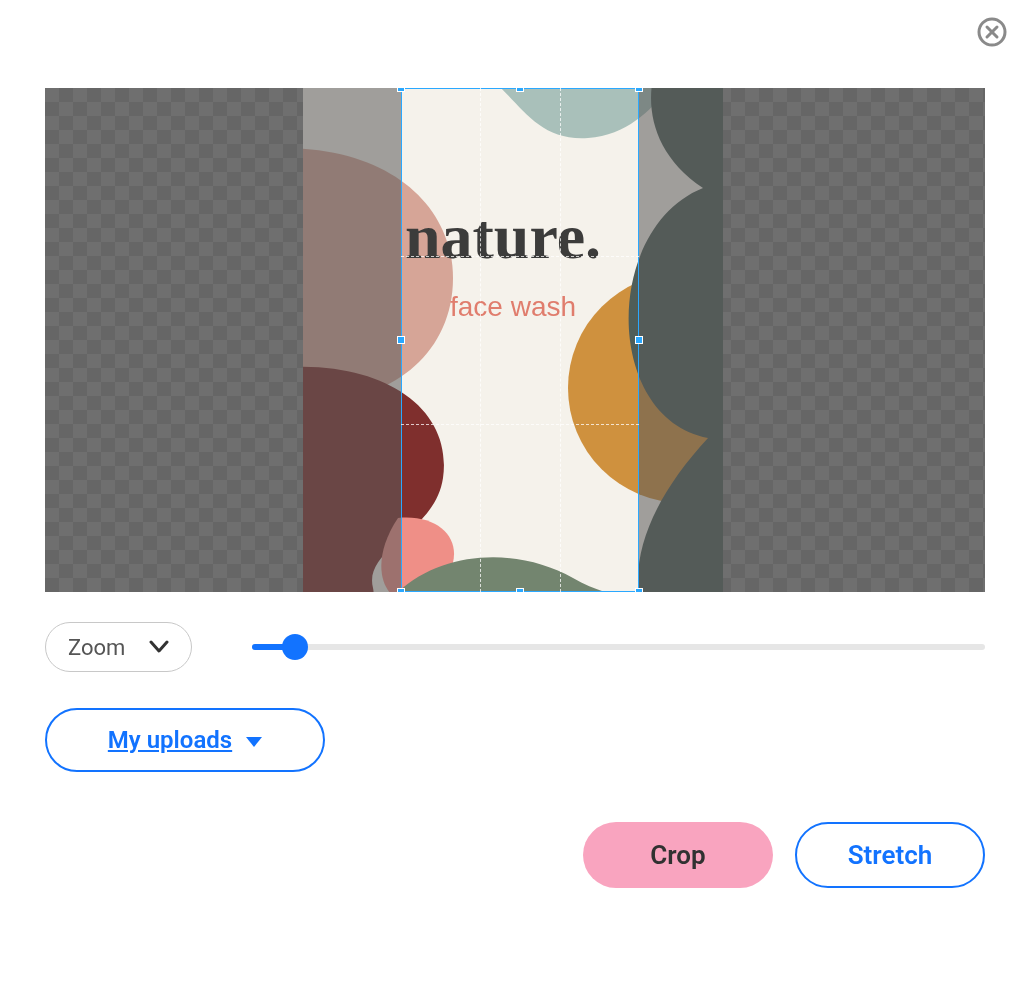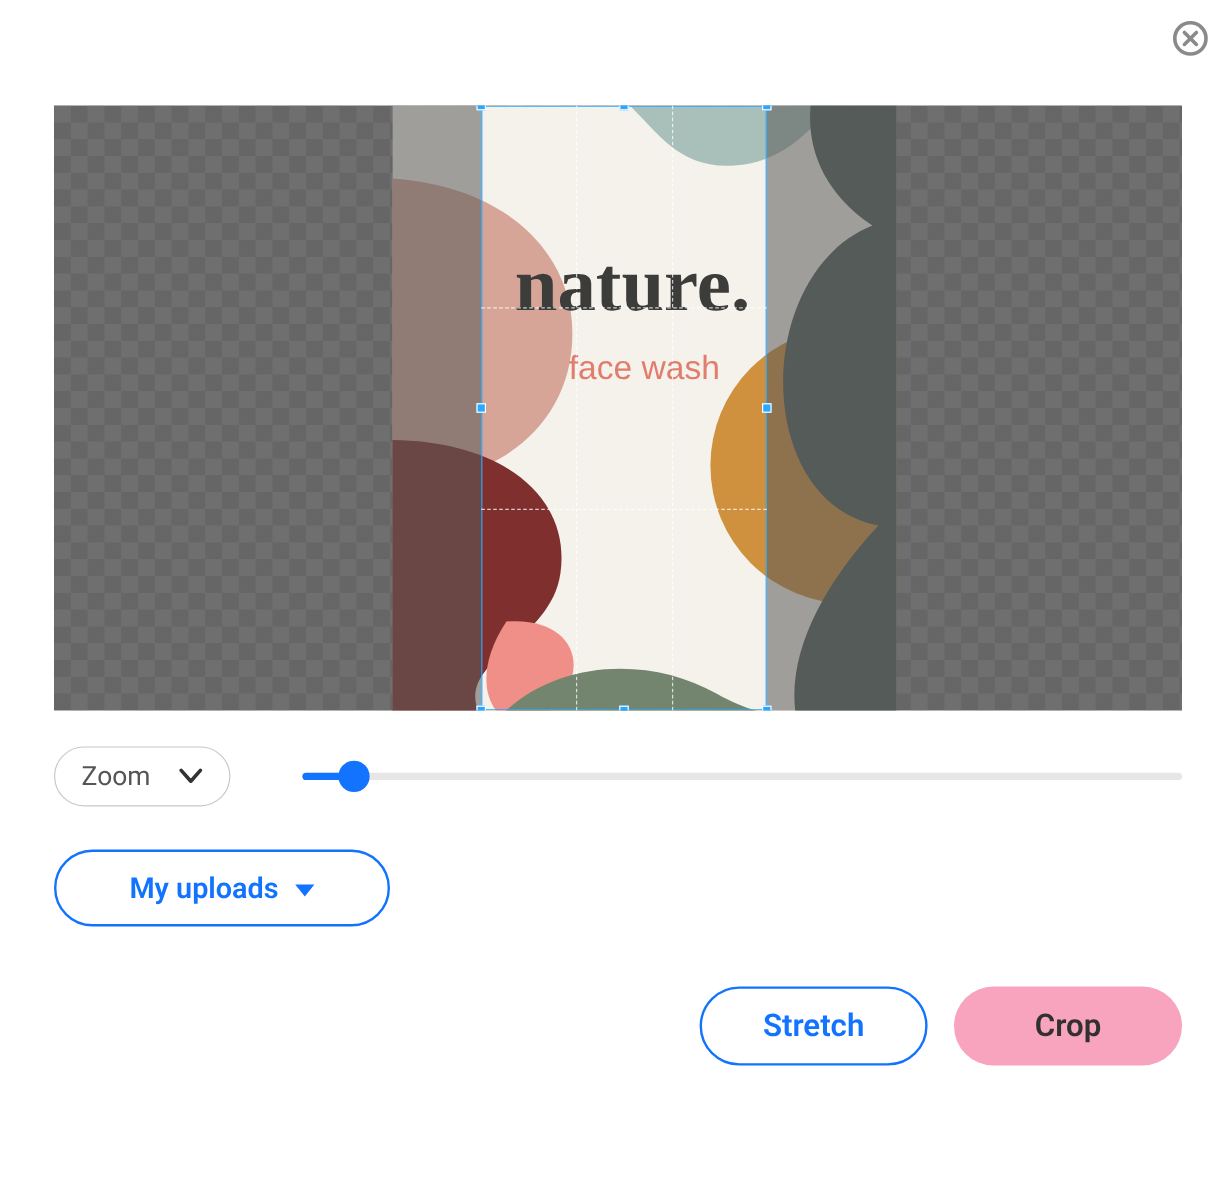--- a/index.html
+++ b/index.html
@@ -41,21 +41,21 @@
       linear-gradient(-45deg, #757575 25%, transparent 25%),
       linear-gradient(45deg, transparent 75%, #757575 75%),
       linear-gradient(-45deg, transparent 75%, #757575 75%);
     background-size: 28px 28px;
     background-position: 0 0, 0 14px, 14px -14px, -14px 0;
   }
 
   
   .artwork {
     position: absolute;
-    left: 282px;
+    left: 258px;
     top: 0;
     width: 504px;
     height: 510px;
   }
   .artwork svg { display: block; }
 
   
   .veil {
     position: absolute;
     background: rgba(90,90,90,0.55);
@@ -176,21 +176,21 @@
     background: #ffffff;
     color: #1273ff;
     font-size: 24px;
     font-weight: 600;
     display: inline-flex;
     align-items: center;
     justify-content: center;
     cursor: pointer;
     user-select: none;
   }
-  .my-uploads { width: 280px; gap: 14px; }
+  .my-uploads { width: 280px; gap: 14px; text-decoration: underline; }
   .caret-down {
     width: 0; height: 0;
     border-left: 8px solid transparent;
     border-right: 8px solid transparent;
     border-top: 10px solid #1273ff;
     margin-top: 4px;
   }
   .upload-image { flex: 1; }
 
   
@@ -281,21 +281,21 @@
   </div>
 
   <div class="upload-row">
     <div class="pill-btn my-uploads">
       <span>My uploads</span>
       <span class="caret-down"></span>
     </div>
   </div>
 
   <div class="action-row">
+    <div class="pill-btn btn-primary">
+      <span>Crop</span>
+    </div>
     <div class="pill-btn">
       <span>Stretch</span>
     </div>
-    <div class="pill-btn btn-primary">
-      <span>Crop</span>
-    </div>
   </div>
 
 </div>
 
 </body></html>

